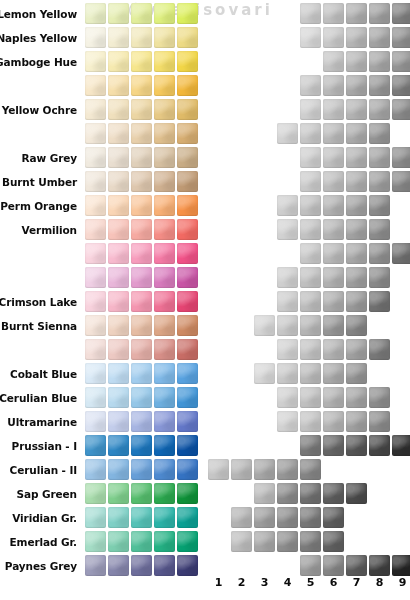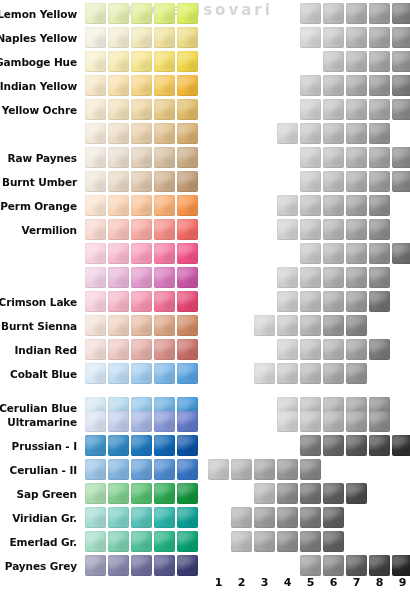--- a/index.html
+++ b/index.html
@@ -268,21 +268,20 @@
           <div class="tex"></div>
           <div class="edge"></div>
         </div>
         <div class="swatch" style="left: 392px; width: 21px; height: 21px;">
           <div class="face" style="background: rgb(148, 148, 148);"></div>
           <div class="tex"></div>
           <div class="edge"></div>
         </div>
       </div>
       <div class="row" style="top: 74px;">
-        <div class="row-label">Indian Yellow</div>
         <div class="swatch" style="left: 85px; width: 21px; height: 21px;">
           <div class="face" style="background: rgb(247, 231, 200);"></div>
           <div class="tex"></div>
           <div class="edge"></div>
         </div>
         <div class="swatch" style="left: 108px; width: 21px; height: 21px;">
           <div class="face" style="background: rgb(246, 223, 171);"></div>
           <div class="tex"></div>
           <div class="edge"></div>
         </div>
@@ -426,21 +425,21 @@
           <div class="tex"></div>
           <div class="edge"></div>
         </div>
         <div class="swatch" style="left: 369px; width: 21px; height: 21px;">
           <div class="face" style="background: rgb(148, 148, 148);"></div>
           <div class="tex"></div>
           <div class="edge"></div>
         </div>
       </div>
       <div class="row" style="top: 146px;">
-        <div class="row-label">Raw Paynes</div>
+        <div class="row-label">Raw Grey</div>
         <div class="swatch" style="left: 85px; width: 21px; height: 21px;">
           <div class="face" style="background: rgb(240, 234, 223);"></div>
           <div class="tex"></div>
           <div class="edge"></div>
         </div>
         <div class="swatch" style="left: 108px; width: 21px; height: 21px;">
           <div class="face" style="background: rgb(233, 222, 208);"></div>
           <div class="tex"></div>
           <div class="edge"></div>
         </div>
@@ -848,21 +847,20 @@
           <div class="tex"></div>
           <div class="edge"></div>
         </div>
         <div class="swatch" style="left: 346px; width: 21px; height: 21px;">
           <div class="face" style="background: rgb(132, 132, 132);"></div>
           <div class="tex"></div>
           <div class="edge"></div>
         </div>
       </div>
       <div class="row" style="top: 338px;">
-        <div class="row-label">Indian Red</div>
         <div class="swatch" style="left: 85px; width: 21px; height: 21px;">
           <div class="face" style="background: rgb(243, 222, 217);"></div>
           <div class="tex"></div>
           <div class="edge"></div>
         </div>
         <div class="swatch" style="left: 108px; width: 21px; height: 21px;">
           <div class="face" style="background: rgb(237, 201, 195);"></div>
           <div class="tex"></div>
           <div class="edge"></div>
         </div>
@@ -953,21 +951,21 @@
           <div class="face" style="background: rgb(169, 169, 169);"></div>
           <div class="tex"></div>
           <div class="edge"></div>
         </div>
         <div class="swatch" style="left: 346px; width: 21px; height: 21px;">
           <div class="face" style="background: rgb(148, 148, 148);"></div>
           <div class="tex"></div>
           <div class="edge"></div>
         </div>
       </div>
-      <div class="row" style="top: 386px; margin-top: 10px;">
+      <div class="row" style="top: 386px;">
         <div class="row-label">Cerulian Blue</div>
         <div class="swatch" style="left: 85px; width: 21px; height: 21px;">
           <div class="face" style="background: rgb(213, 232, 243);"></div>
           <div class="tex"></div>
           <div class="edge"></div>
         </div>
         <div class="swatch" style="left: 108px; width: 21px; height: 21px;">
           <div class="face" style="background: rgb(182, 217, 238);"></div>
           <div class="tex"></div>
           <div class="edge"></div>

